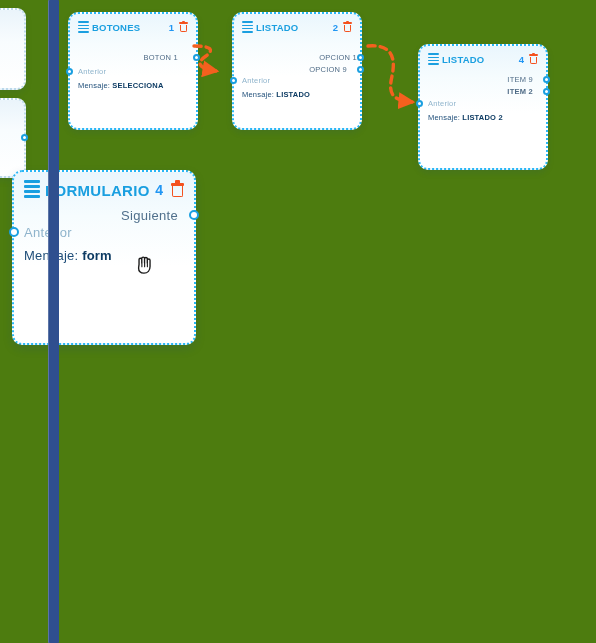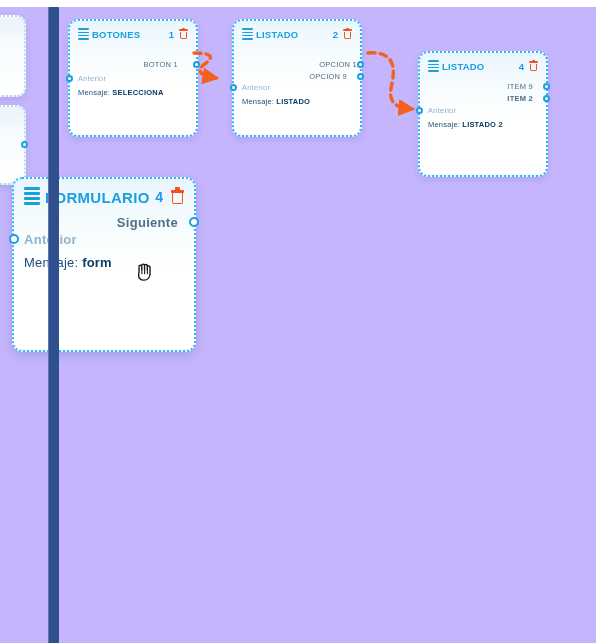--- a/index.html
+++ b/index.html
@@ -13,22 +13,21 @@
     position: relative;
     overflow: hidden;
     font-family: "Liberation Sans", sans-serif;
     -webkit-font-smoothing: antialiased;
   }
 
   
   #canvas {
     position: absolute;
     inset: 0;
-    background: #c4b5fd;
-    margin-top: 7px;
+    background: #4d7c0f;
   }
 
   
   .rail {
     position: absolute;
     top: 0;
     left: 48px;
     width: 11px;
     height: 643px;
     background: #2f4f8f;
@@ -157,21 +156,21 @@
 
   .port-label {
     position: absolute;
     font-size: 7.5px;
     color: #4f6b86;
     letter-spacing: .25px;
     white-space: nowrap;
     z-index: 21;
   }
   .port-label.out { text-align: right; }
-  .port-label.big { font-size: 13px; color: #50708c; letter-spacing: .3px; font-weight: bold; }
+  .port-label.big { font-size: 13px; color: #50708c; letter-spacing: .3px; }
 
   .port-label.in-lbl {
     color: #8fb4cc;
     font-size: 7.5px;
   }
   .port-label.in-lbl.big { font-size: 13px; color: #8fb4cc; }
 
   
   .msg {
     position: absolute;

